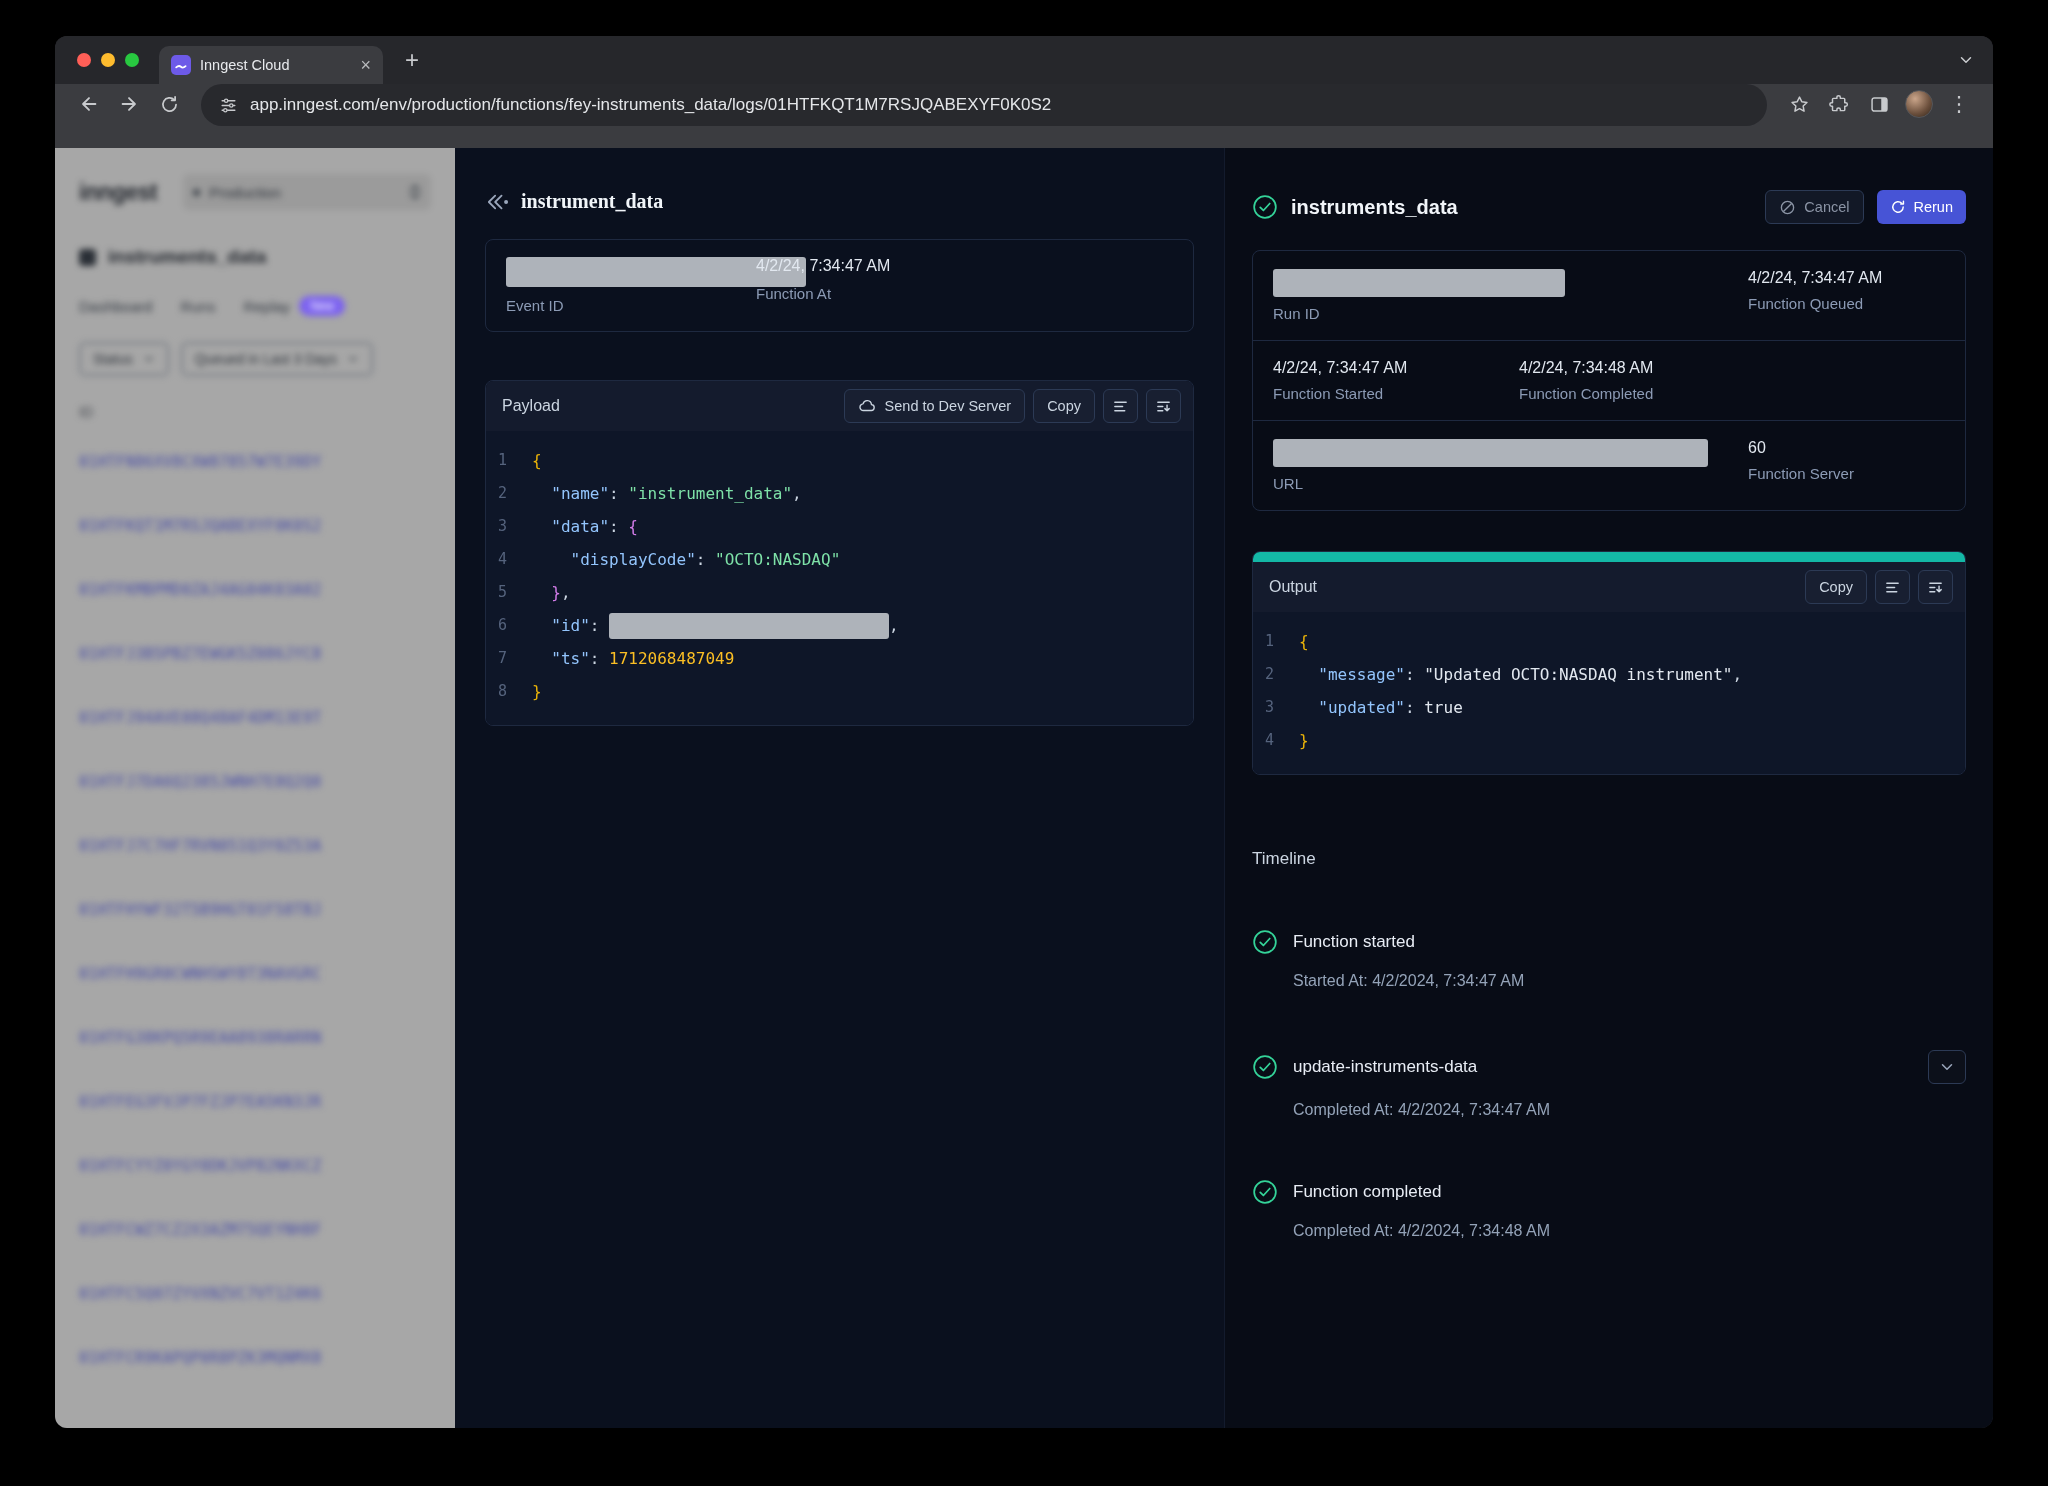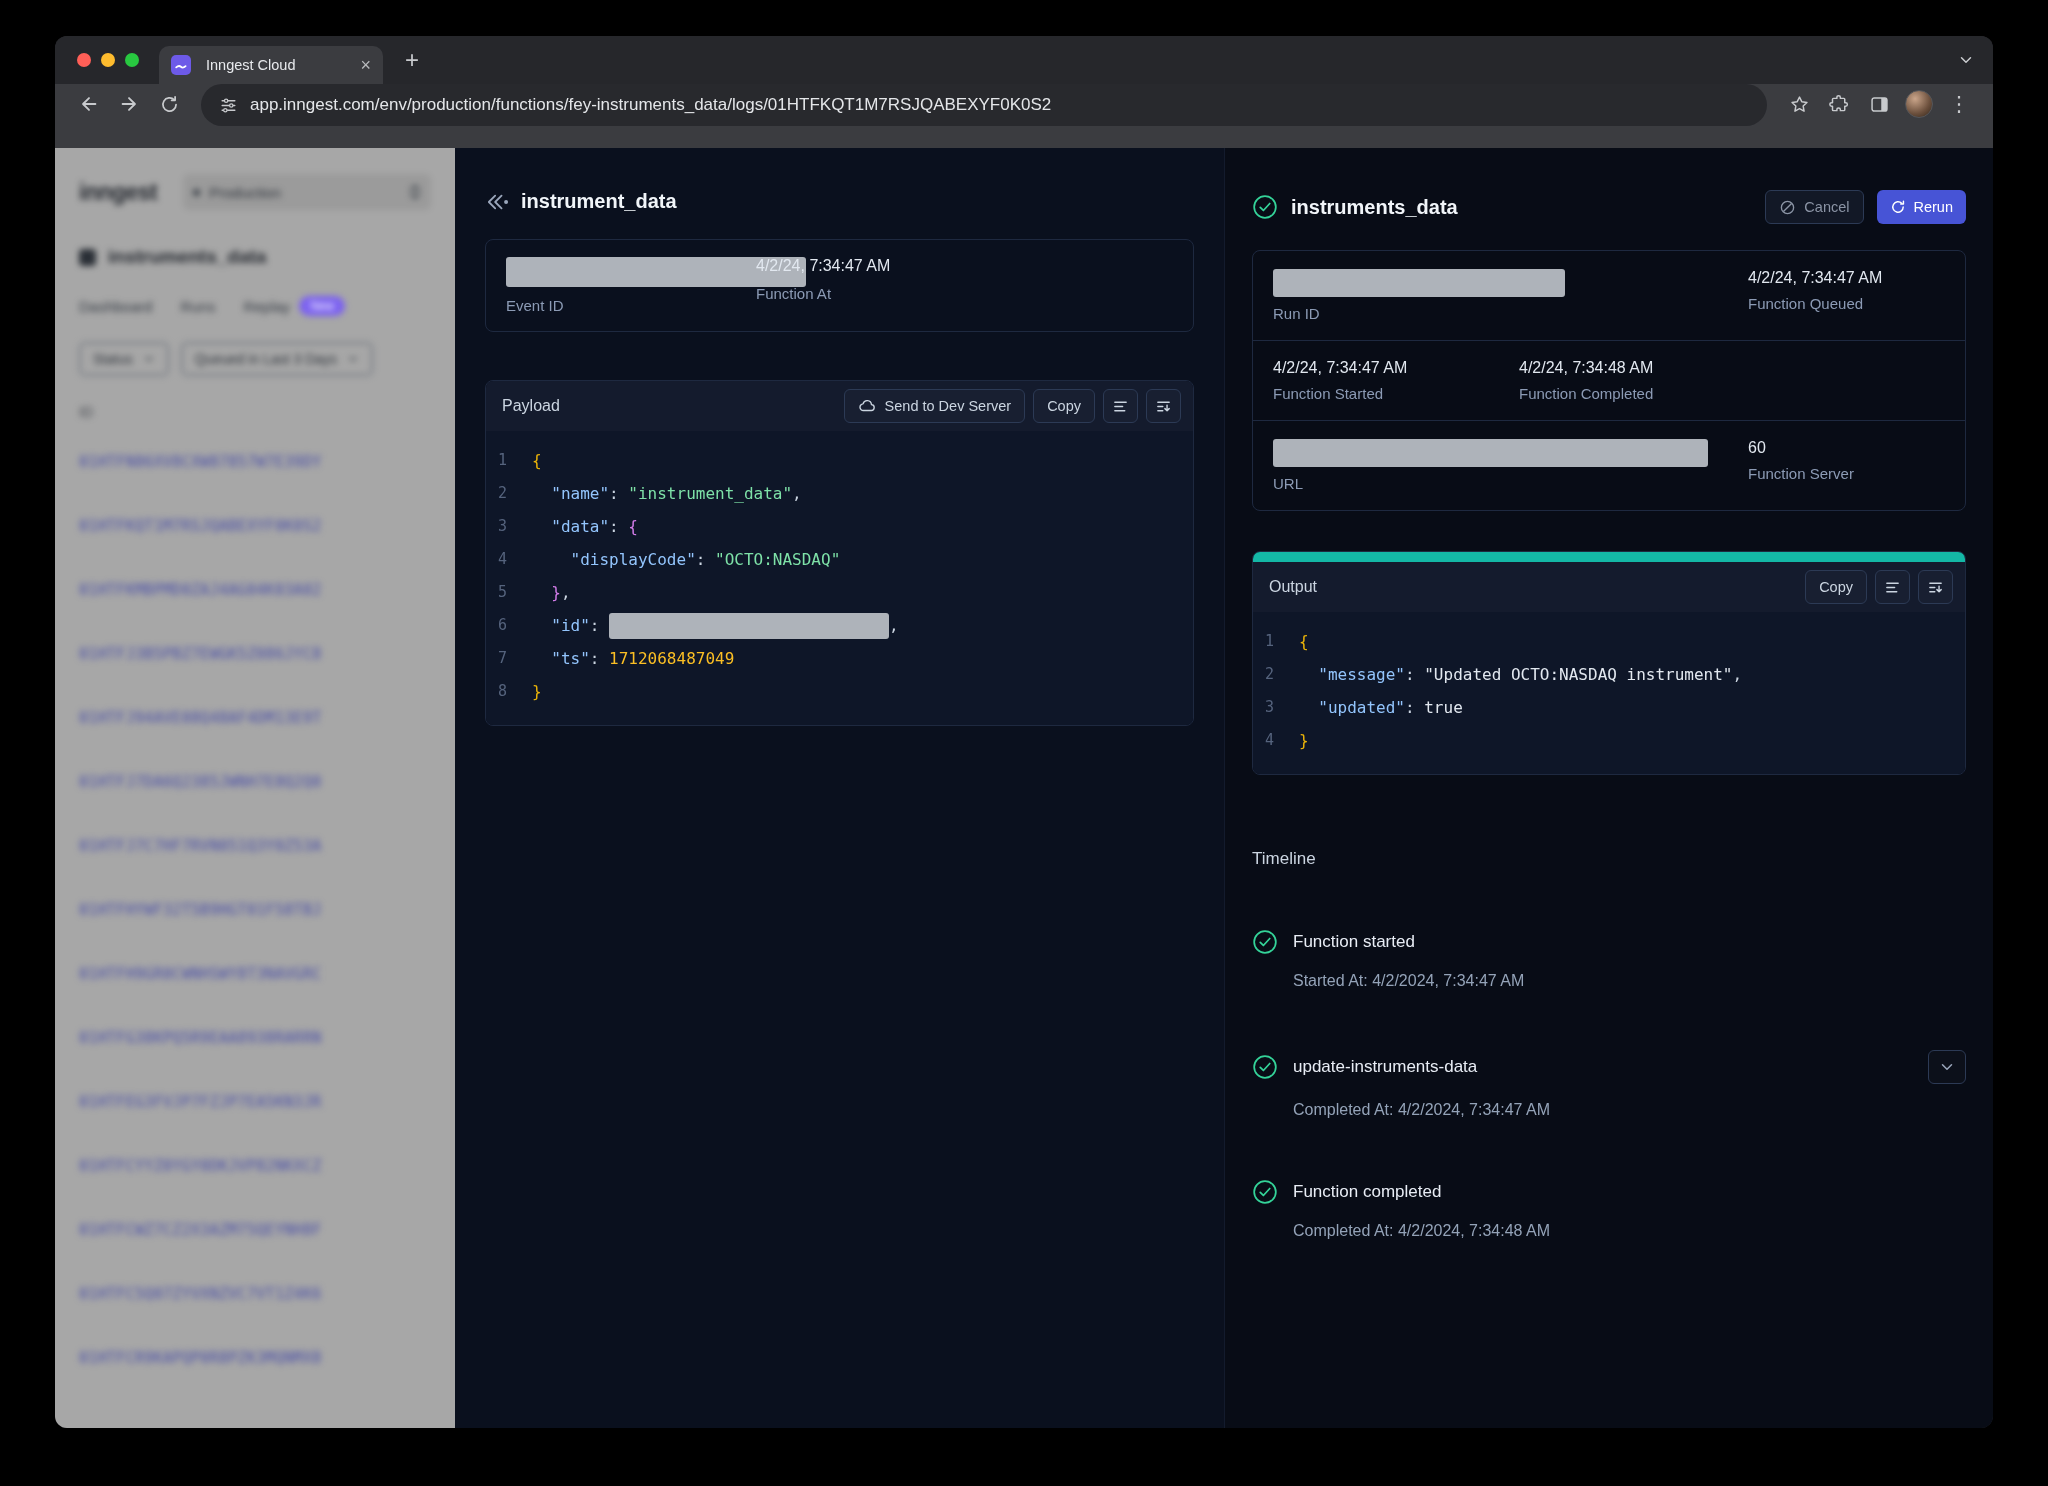--- a/index.html
+++ b/index.html
@@ -12,21 +12,21 @@
     border-radius: 12px; overflow: hidden; background: #26272b;
     display: flex; flex-direction: column;
   }
   
   .tabstrip { height: 48px; background: #26272b; display: flex; align-items: center; flex: none; }
   .lights { display: flex; gap: 10px; margin: 0 20px 0 22px; }
   .light { width: 14px; height: 14px; border-radius: 50%; }
   .light.red { background: #ff5f57; } .light.yellow { background: #febc2e; } .light.green { background: #28c840; }
   .tab {
     align-self: flex-end; height: 38px; width: 224px; background: #3b3c40;
-    border-radius: 10px 10px 0 0; display: flex; align-items: center; padding: 0 12px; gap: 15px; margin-top: 16px;
+    border-radius: 10px 10px 0 0; display: flex; align-items: center; padding: 0 12px; gap: 9px; margin-top: 16px;
   }
   .tab-title { font-size: 14.5px; color: #e8eaed; flex: 1; white-space: nowrap; overflow: hidden; }
   .tab-close { color: #b8babd; font-size: 18px; line-height: 1; cursor: default; }
   .newtab { margin-left: 12px; color: #c8cacd; font-size: 24px; width: 34px; height: 34px; display: flex; align-items: center; justify-content: center; }
   .strip-chevron { margin-left: auto; margin-right: 18px; display: flex; align-items: center; }
   .toolbar { height: 64px; background: #3b3c40; display: flex; align-items: flex-start; padding: 0 14px; flex: none; }
   .nav-ic { width: 40px; height: 40px; border-radius: 50%; display: flex; align-items: center; justify-content: center; flex: none; }
   .urlbar {
     flex: 1; height: 42px; background: #28292d; border-radius: 21px;
     display: flex; align-items: center; gap: 12px; padding: 0 18px; margin: 0 12px; min-width: 0;
@@ -54,21 +54,21 @@
   .sb-badge { background: var(--badge-purple, #7b61f0); color: #fff; font-size: 12px; padding: 3px 11px; border-radius: 10px; }
   .sb-filters { display: flex; align-items: center; gap: 12px; margin-top: 26px; }
   .sb-chip { display: inline-flex; align-items: center; gap: 10px; border: 2px solid #787d85; border-radius: 6px; padding: 7px 12px; font-size: 14px; color: #2e333b; }
   .sb-colhdr { margin-top: 28px; font-size: 14px; color: #43474e; }
   .sb-list { margin-top: 10px; }
   .sb-id { height: 64px; display: flex; align-items: center; font-family: "DejaVu Sans Mono", monospace; font-size: 15px; color: #4a4fa8; letter-spacing: 0.3px; white-space: nowrap; }
 
   
   .main { width: 770px; flex: none; background: #0a101e; padding: 0 30px; border-right: 1px solid #131b2d; }
   .panel-title-row { margin-top: 42px; display: flex; align-items: center; gap: 12px; }
-  .panel-title { font-size: 20px; font-weight: 600; color: #f1f5f9; }
+  .panel-title { font-size: 20px; font-weight: 600; color: #f1f5f9; font-family: Liberation Serif, serif; }
   .card { border: 1px solid #1e2940; border-radius: 8px; }
   .event-card { margin-top: 26px; padding: 17px 20px; display: grid; grid-template-columns: 250px 1fr; }
   .redact { background: #aeb3ba; border-radius: 3px; }
   .cell-label { margin-top: 10px; font-size: 15px; color: #8c9bb5; }
   .cell-value { font-size: 16px; color: #e2e8f0; }
   .framed-card { margin-top: 48px; overflow: hidden; }
   .card-hdr { background: #141b2d; display: flex; align-items: center; padding: 8px 12px; gap: 8px; min-height: 46px; }
   .card-hdr-title { font-size: 16px; color: #cbd5e1; margin-right: auto; padding-left: 4px; }
   .btn { display: inline-flex; align-items: center; justify-content: center; gap: 8px; border: 1px solid #2c3a55; border-radius: 6px;
          background: rgba(255,255,255,0.02); color: #cbd5e1; font-size: 14.5px; padding: 0 13px; height: 34px; white-space: nowrap; }

